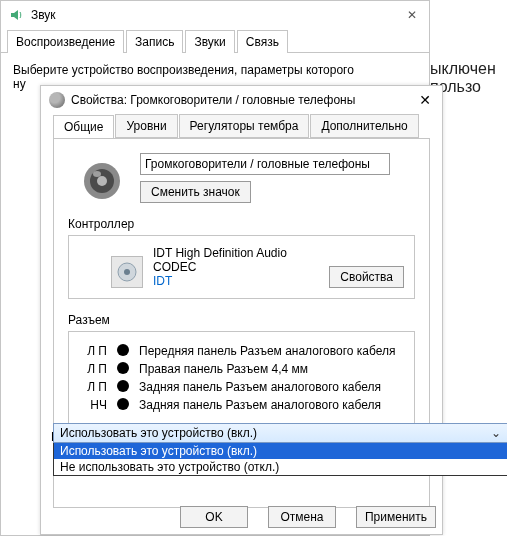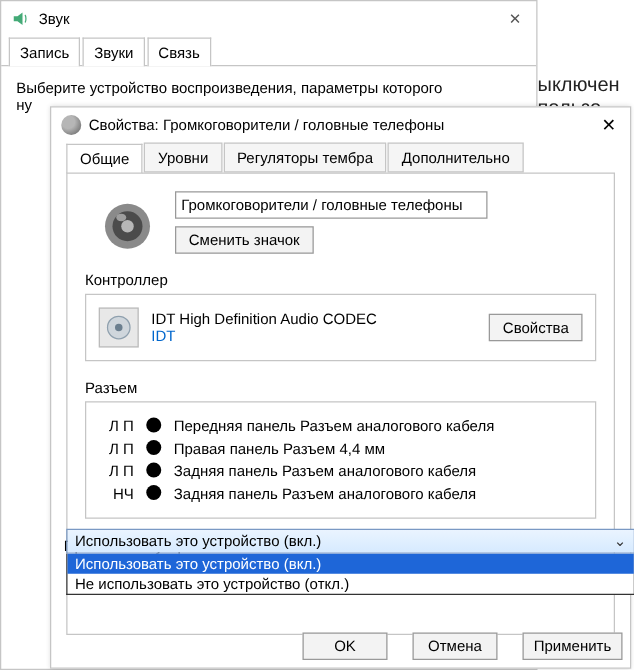--- a/index.html
+++ b/index.html
@@ -7,40 +7,40 @@
   .bg-window { position: absolute; left: 0; top: 0; width: 430px; height: 536px; border: 1px solid #c5c5c5; background: #fff; }
   .bg-title { display: flex; align-items: center; padding: 6px 8px; }
   .bg-title .icon { width: 16px; height: 16px; margin-right: 6px; }
   .bg-title .txt { flex: 1; }
   .bg-title .close { width: 18px; text-align: center; color: #555; }
   .bg-tabs { display: flex; border-bottom: 1px solid #c5c5c5; padding: 0 6px; }
   .bg-tab { padding: 4px 8px; border: 1px solid #c5c5c5; border-bottom: none; background: #fff; margin-right: 2px; position: relative; top: 1px; }
   .bg-desc { padding: 10px 12px; }
   .bg-right { position: absolute; left: 430px; top: 60px; font-size: 16px; color: #222; }
 
-  .fg-window { position: absolute; left: 40px; top: 85px; width: 465px; height: 450px; border: 1px solid #c5c5c5; background: #fff; box-shadow: 0 0 4px rgba(0,0,0,0.15); }
+  .fg-window { position: absolute; left: 40px; top: 85px; width: 403px; height: 450px; border: 1px solid #c5c5c5; background: #fff; box-shadow: 0 0 4px rgba(0,0,0,0.15); }
   .fg-title { display: flex; align-items: center; padding: 6px 8px; }
   .fg-title .icon { width: 16px; height: 16px; border-radius: 50%; background: radial-gradient(circle at 35% 35%, #b6b6b6 35%, #777 80%); margin-right: 6px; }
   .fg-title .txt { flex: 1; }
   .fg-title .close { width: 18px; text-align: center; font-size: 14px; }
   .fg-tabs { display: flex; padding: 0 12px; }
   .fg-tab { padding: 4px 10px; border: 1px solid #c5c5c5; margin-right: 1px; background: #f5f5f5; }
   .fg-tab.active { background: #fff; border-bottom: 1px solid #fff; position: relative; top: 1px; }
   .fg-content { border: 1px solid #c5c5c5; margin: 0 12px; padding: 14px 14px 14px 14px; height: 370px; position: relative; }
 
   .device-row { display: flex; align-items: flex-start; gap: 16px; }
   .speaker-icon { width: 44px; height: 44px; margin-left: 12px; margin-top: 6px; }
   .device-buttons { display: flex; flex-direction: column; gap: 6px; }
   .readonly-field { border: 1px solid #999; padding: 3px 4px; min-width: 250px; background: #fff; }
   .btn { border: 1px solid #999; background: #f3f3f3; padding: 3px 10px; display: inline-block; text-align: center; }
   .btn.small { min-width: 70px; }
 
   .section-label { margin-top: 14px; margin-bottom: 4px; }
   .controller-box, .jack-box { border: 1px solid #c5c5c5; padding: 10px; }
-  .controller-row { display: flex; align-items: center; gap: 10px; }
+  .controller-row { display: flex; align-items: flex-end; gap: 10px; margin-left: 32px; }
   .controller-icon { width: 32px; height: 32px; background: #e8e8e8; border: 1px solid #bbb; display: flex; align-items: center; justify-content: center; }
   .controller-text { flex: 1; display: flex; flex-direction: column; }
   .controller-text .link { color: #0066cc; }
   .jack-row { display: flex; align-items: flex-start; gap: 10px; padding: 2px 0; }
   .jack-label { width: 28px; text-align: right; }
   .jack-dot { width: 12px; height: 12px; border-radius: 50%; background: #000; }
   .jack-desc { flex: 1; }
 
   .usage-label { position: absolute; left: 10px; bottom: 90px; }
   .usage-select { position: absolute; left: 12px; bottom: 58px; width: 455px; }
@@ -63,20 +63,21 @@
     <span class="icon">
       <svg viewBox="0 0 16 16">
           <path d="M2 6h3l4-3v10l-4-3H2z" fill="#4a7"></path>
           <path d="M11 5c1 1 1 5 0 6" stroke="#4a7" fill="none"></path>
         </svg>
     </span>
     <span class="txt">Звук</span>
     <span class="close">✕</span>
   </div>
   <div class="bg-tabs">
+    <div class="bg-tab">Воспроизведение</div>
     <div class="bg-tab">Запись</div>
     <div class="bg-tab">Звуки</div>
     <div class="bg-tab">Связь</div>
   </div>
   <div class="bg-desc">
     <div>Выберите устройство воспроизведения, параметры которого</div>
     <div>ну</div>
   </div>
 </div>
 <div class="bg-right">ыключен пользо</div>

